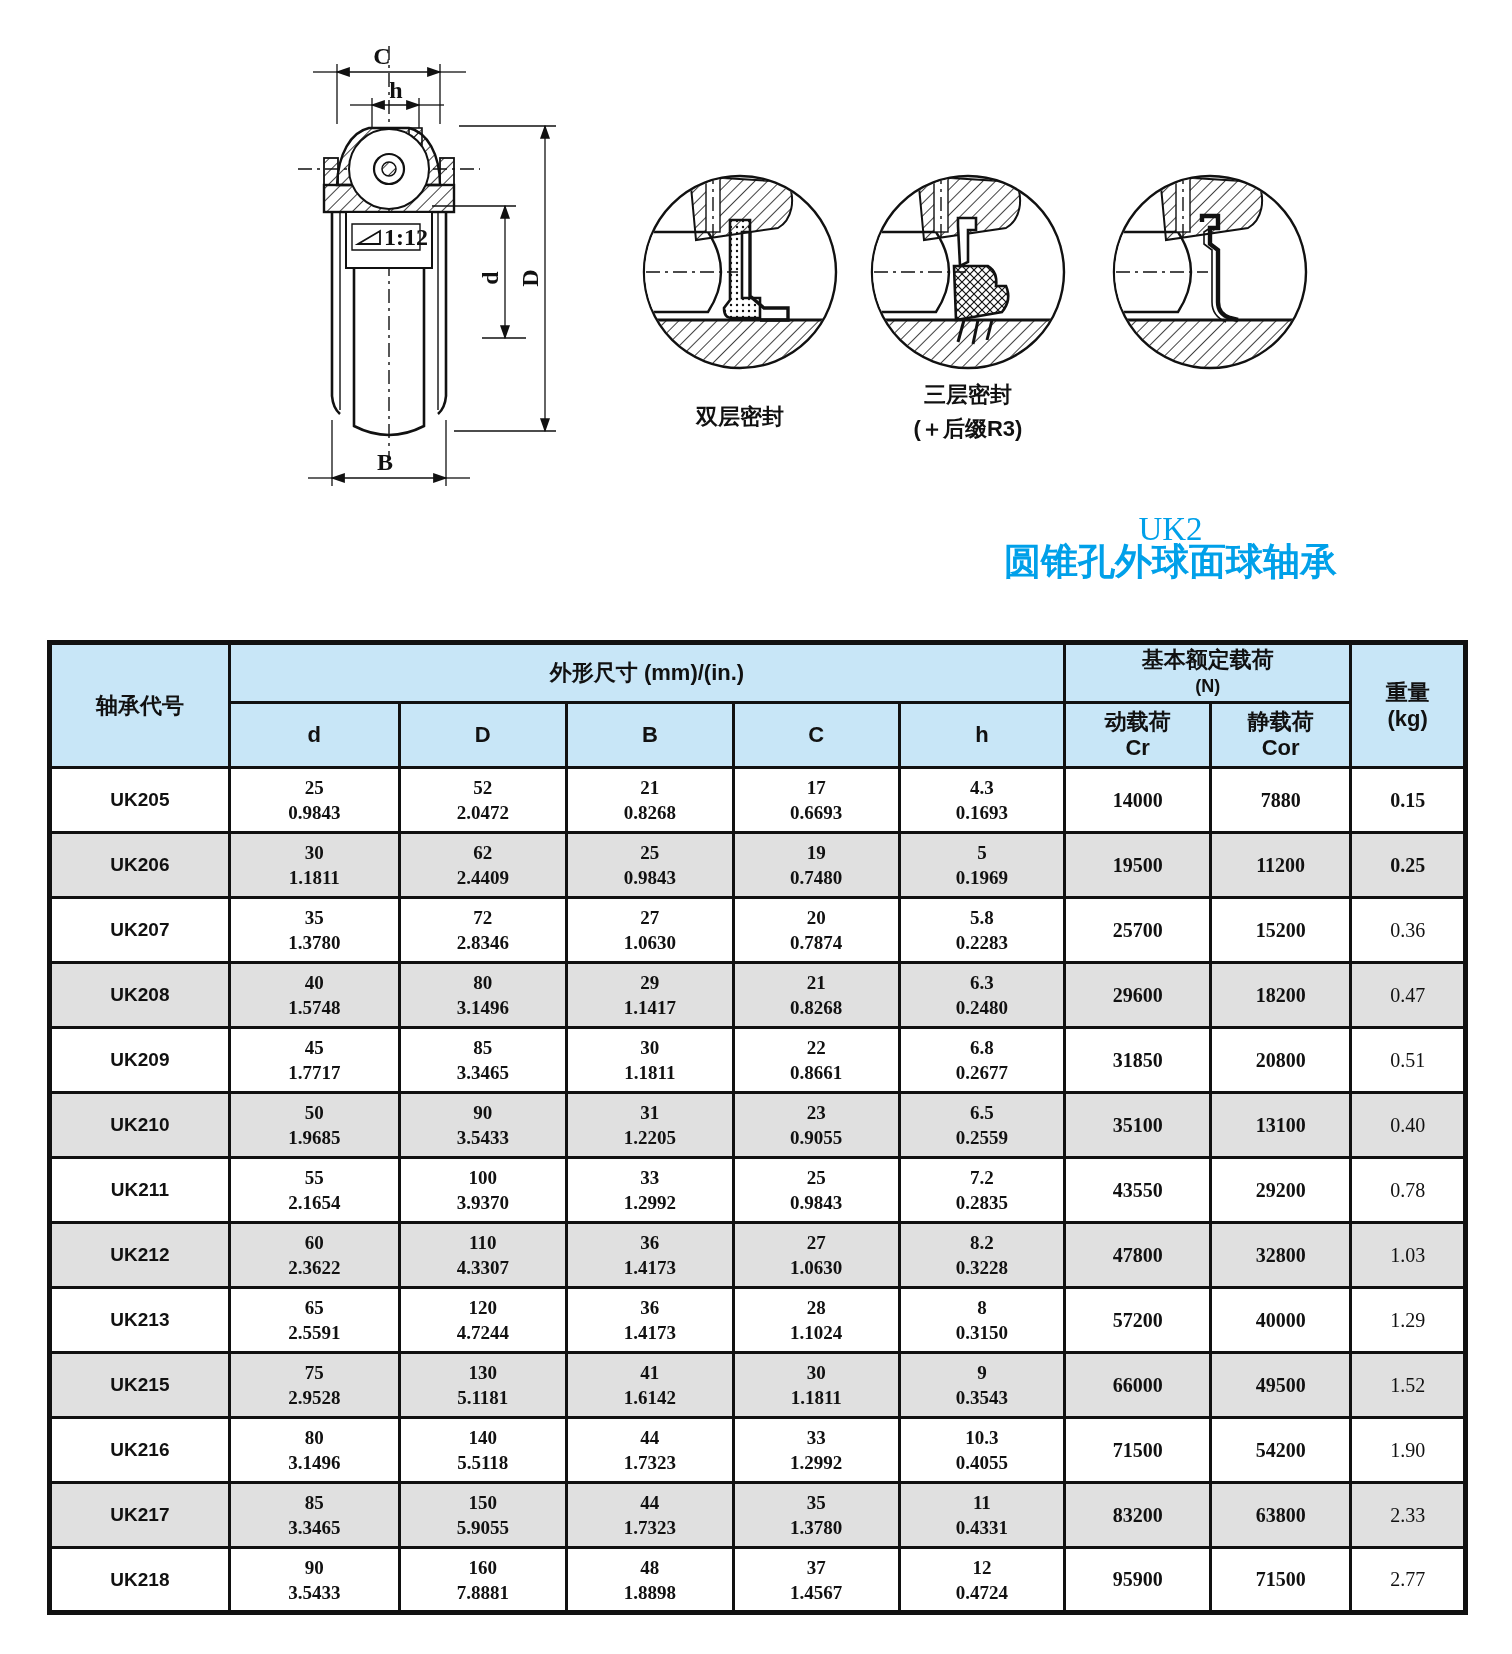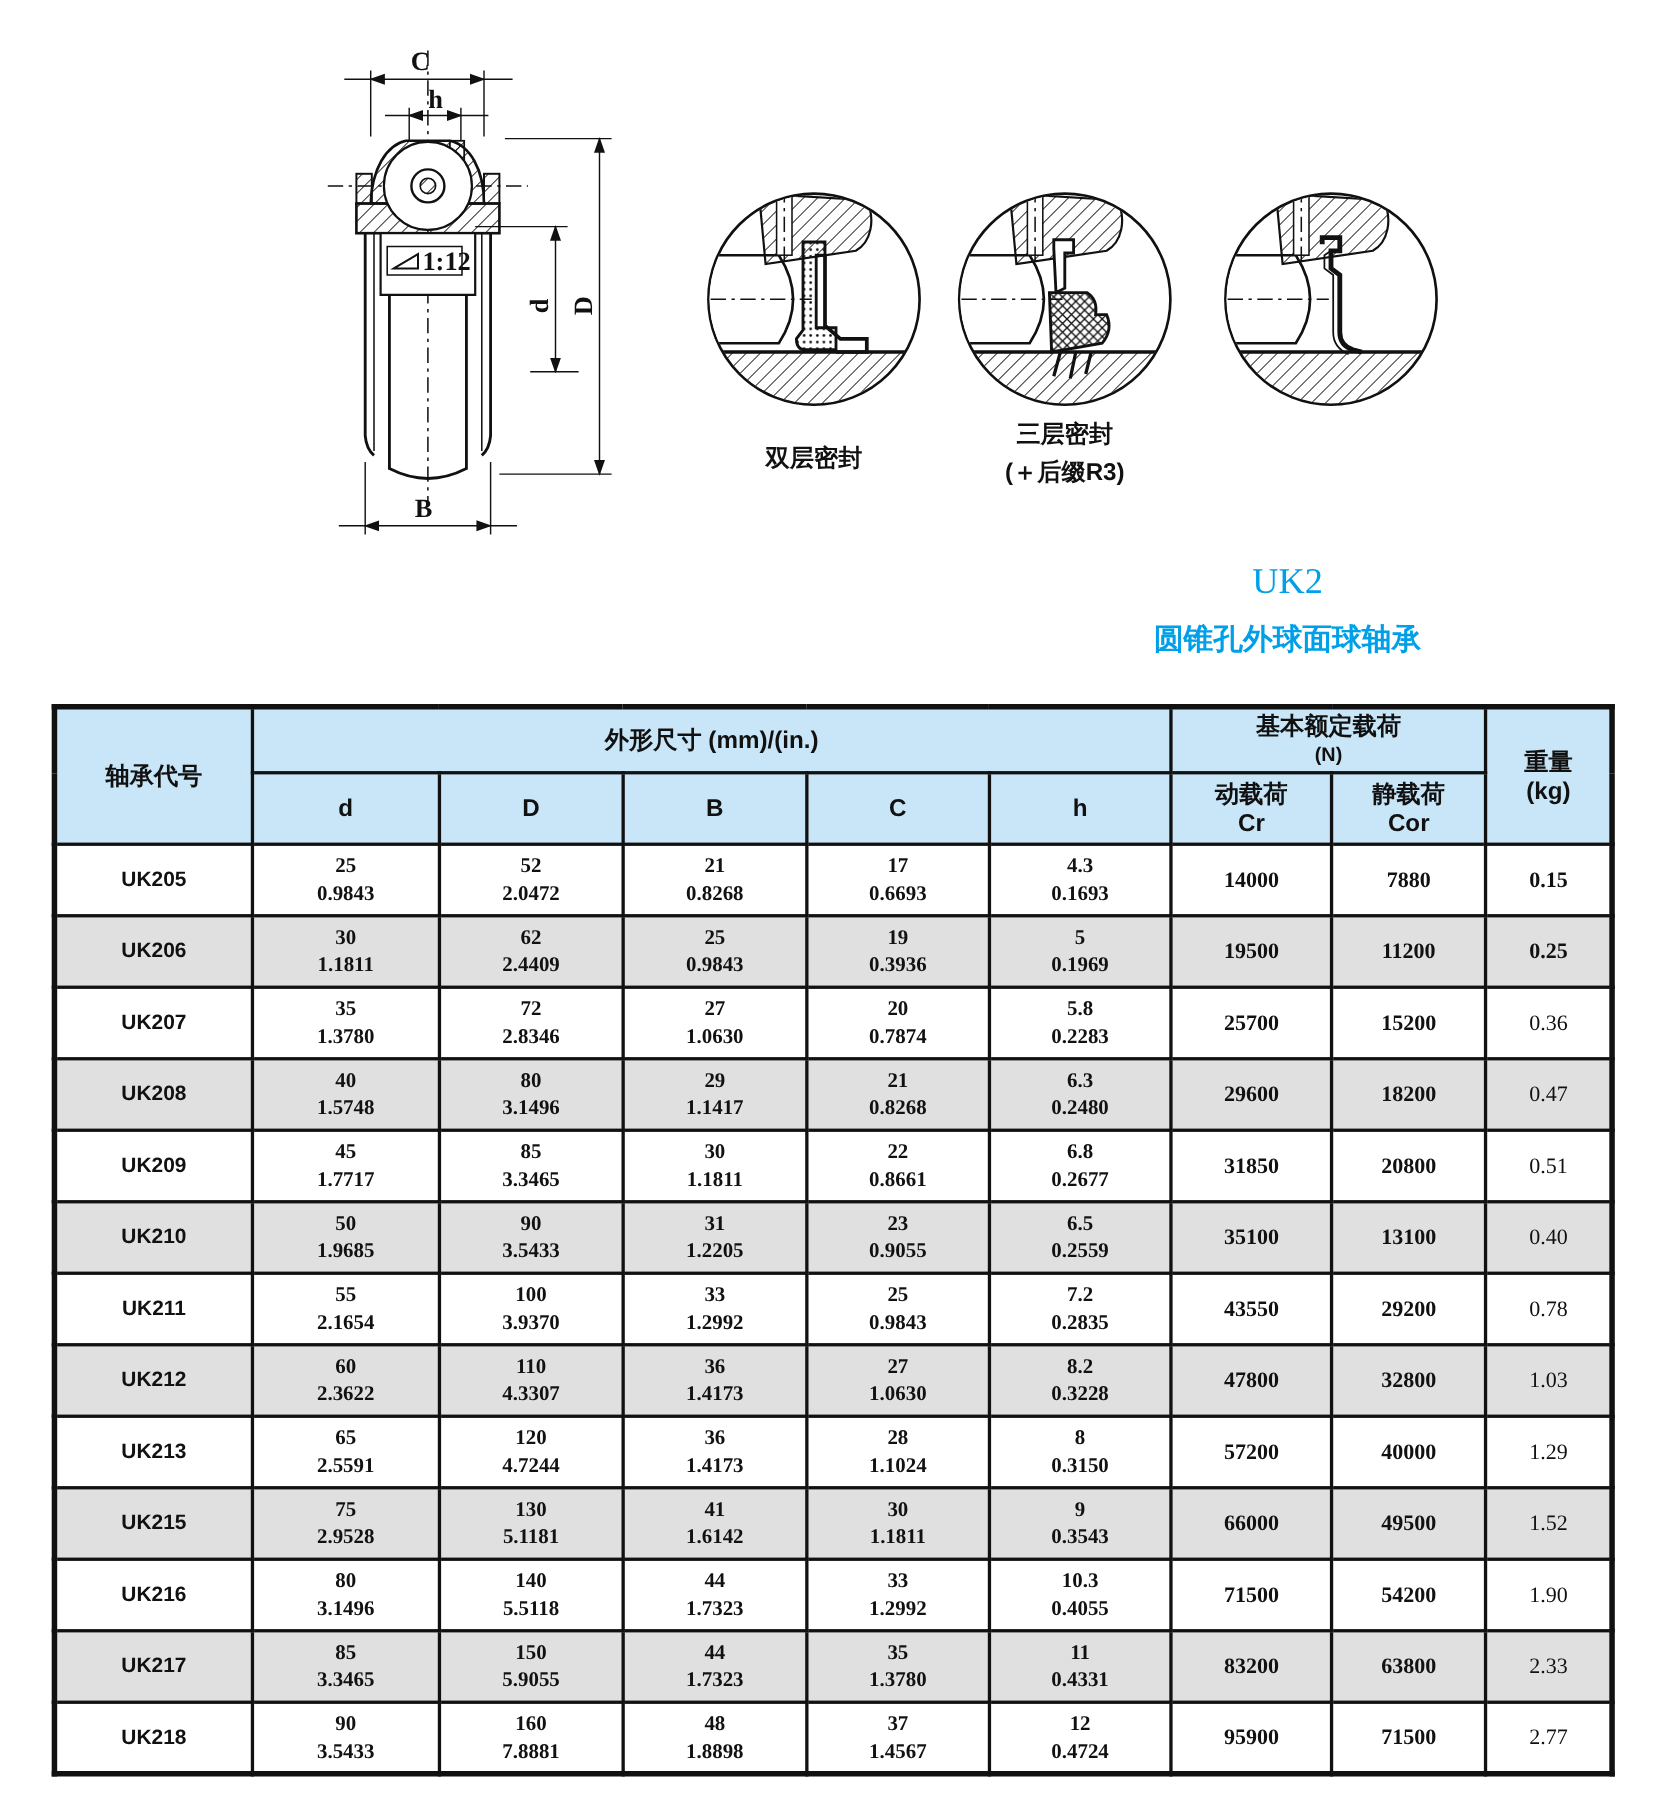--- a/index.html
+++ b/index.html
@@ -18,21 +18,21 @@
   .seal-caption{
     position:absolute;width:204px;text-align:center;
     font-weight:bold;font-size:22px;line-height:34px;color:#111;
   }
   
   .title-block{
     position:absolute;left:978px;top:512px;width:385px;
     text-align:center;color:#00a0e9;
   }
   .title-line1{font-family:"Liberation Serif",serif;font-size:33px;line-height:34px;}
-  .title-line2{font-weight:bold;font-size:27px;line-height:32px;margin-top:19px;}
+  .title-line2{font-weight:bold;font-size:37px;line-height:32px;}
   
   .spec-table{
     position:absolute;left:47px;top:640px;width:1421px;
     border-collapse:collapse;table-layout:fixed;
     border:5px solid #111;
   }
   .spec-table th,.spec-table td{
     border:3px solid #111;
     text-align:center;vertical-align:middle;
     padding:0;
@@ -305,21 +305,21 @@
           <td class="dim">
             <div class="mm">62</div>
             <div class="in">2.4409</div>
           </td>
           <td class="dim">
             <div class="mm">25</div>
             <div class="in">0.9843</div>
           </td>
           <td class="dim">
             <div class="mm">19</div>
-            <div class="in">0.3936</div>
+            <div class="in">0.7480</div>
           </td>
           <td class="dim">
             <div class="mm">5</div>
             <div class="in">0.1969</div>
           </td>
           <td class="load">19500</td>
           <td class="load">11200</td>
           <td class="wt">0.25</td>
         </tr>
         <tr class="odd">

